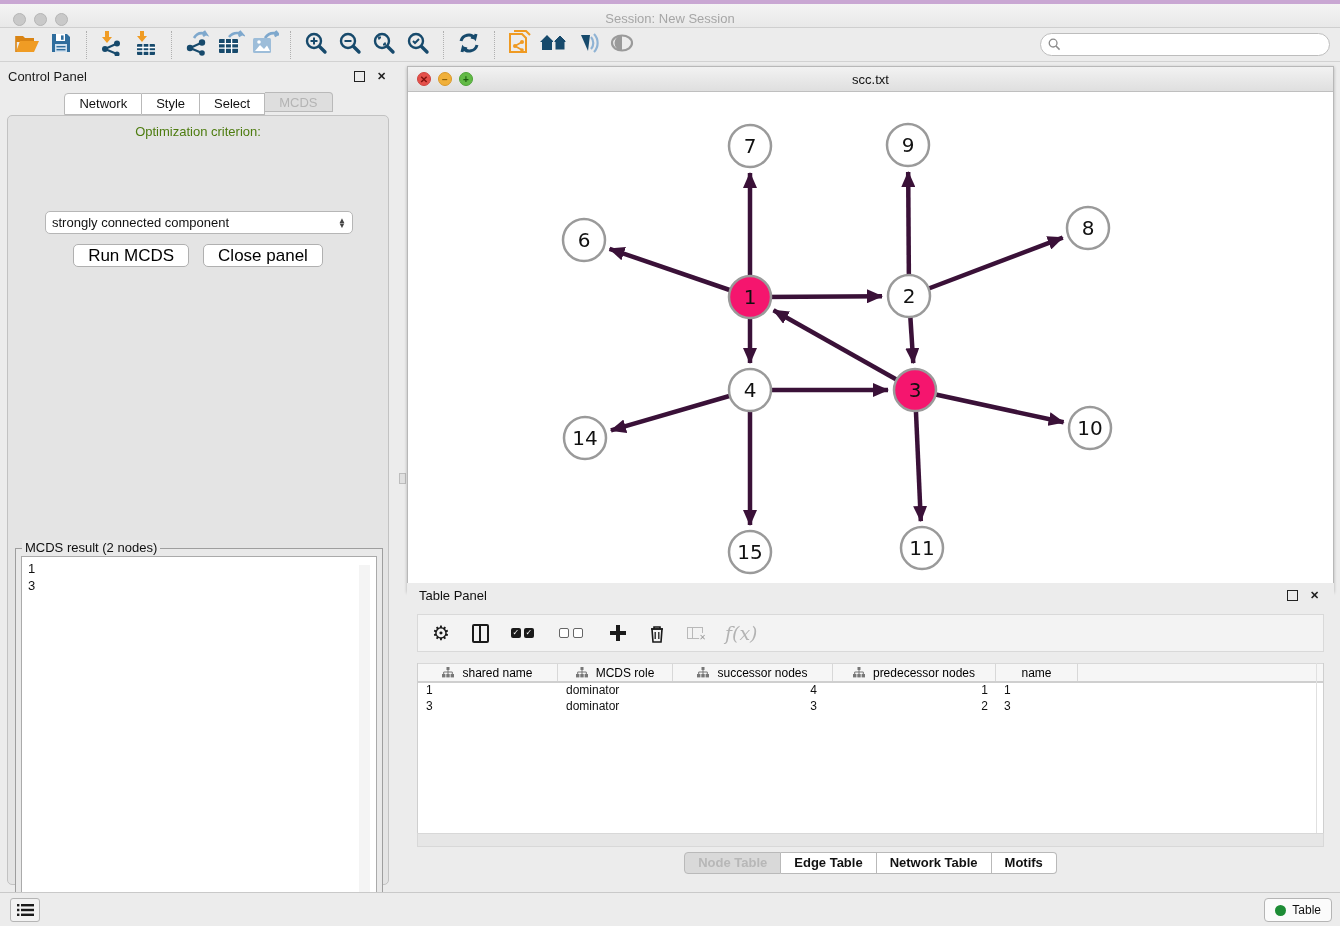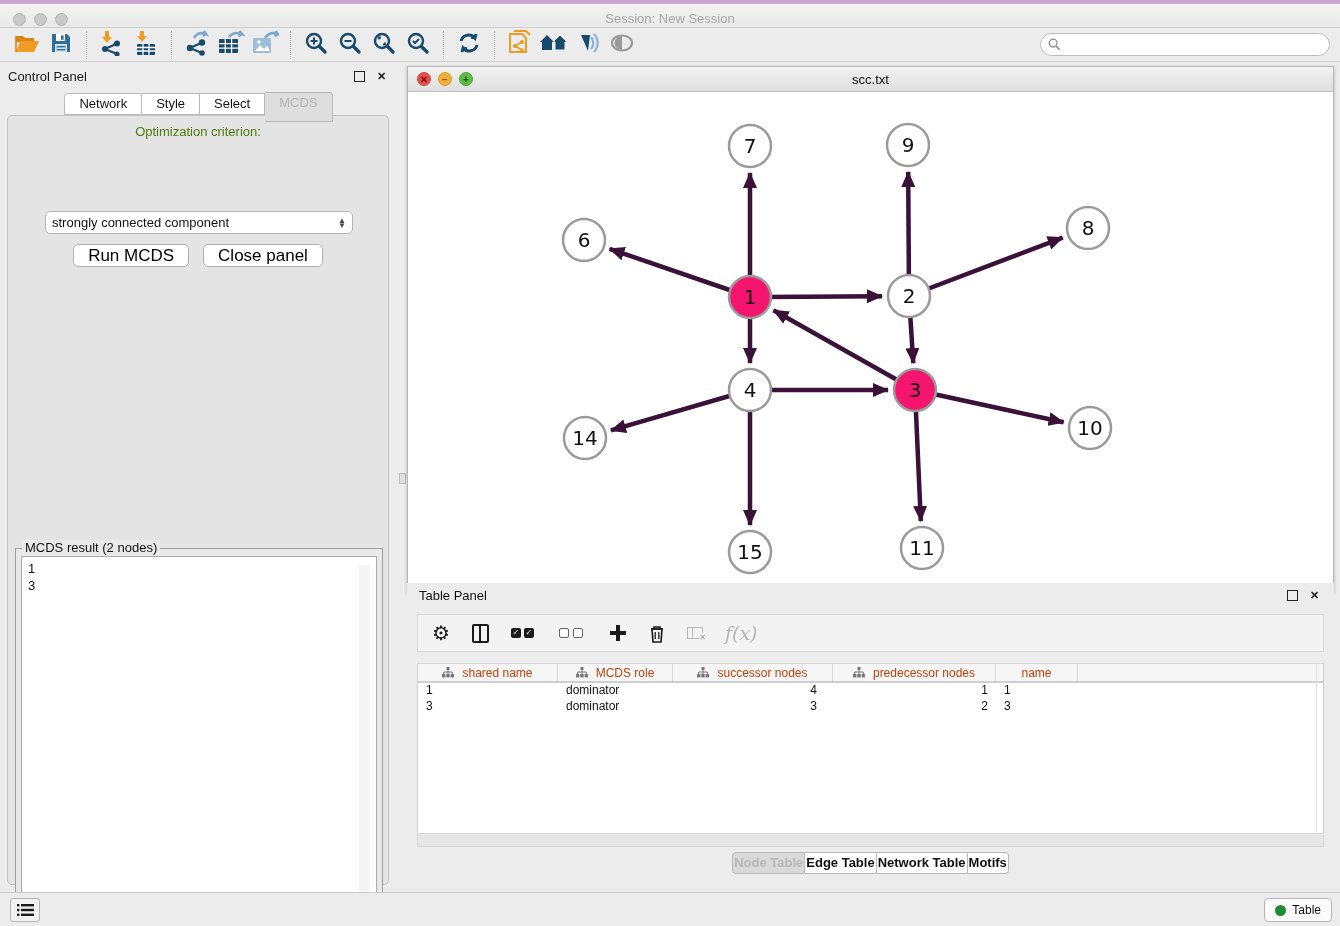--- a/index.html
+++ b/index.html
@@ -25,21 +25,21 @@
 
   
   .control-panel { position:absolute; left:0; top:63px; width:397px; height:828px; background:#ececec; }
   .panel-head { height:26px; display:flex; align-items:center; padding:0 8px; }
   .panel-head .title { flex:1; font-size:13px; color:#1a1a1a; }
   .wbtn { width:15px; height:15px; margin-left:7px; display:flex; align-items:center; justify-content:center; font-size:11px; color:#222; }
   .float-box { width:11px; height:11px; border:1.5px solid #222; }
   .cp-tabs { display:flex; justify-content:center; margin-top:4px; position:relative; z-index:2; }
   .cp-tab { height:22px; line-height:20px; padding:0 14px; background:#fff; border:1px solid #b9b9b9; border-left-width:0; font-size:13px; }
   .cp-tab:first-child { border-left-width:1px; border-radius:4px 0 0 0; }
-  .cp-tab.sel { background:#dedede; color:#b4b4b4; border-radius:0 4px 0 0; position:relative; top:-1px; height:30px; }
+  .cp-tab.sel { background:#dedede; color:#b4b4b4; border-radius:0 4px 0 0; position:relative; top:-1px; height:20px; }
   .cp-inner { position:absolute; left:7px; top:52px; width:382px; height:770px; background:#e4e4e4;
     border:1px solid #c2c2c2; border-radius:5px; }
   .opt-label { text-align:center; margin-top:8px; font-size:13px; color:#4d7c0f; }
   .dropdown { position:absolute; left:37px; top:95px; width:308px; height:23px; background:#fff; border:1px solid #b6b6b6;
     border-radius:5px; display:flex; align-items:center; padding:0 6px; font-size:13px; }
   .dropdown .val { flex:1; }
   .stepper { display:flex; flex-direction:column; align-items:center; line-height:5px; font-size:8px; color:#444; }
   .btn { background:#fff; border:1px solid #b0b0b0; border-radius:5px; height:23px; padding:0 14px; font-size:17px;
     font-family:"Liberation Sans",sans-serif; }
   .btn-row { position:absolute; left:0; top:128px; width:100%; display:flex; justify-content:center; gap:14px; }
@@ -74,31 +74,31 @@
   .cols-icon { width:17px; height:19px; border:2.5px solid #1a1a1a; border-radius:2px; position:relative; }
   .cols-icon:before { content:""; position:absolute; left:5px; top:0; bottom:0; width:2.5px; background:#1a1a1a; }
   .ck { width:10px; height:10px; border-radius:2px; background:#1a1a1a; color:#fff; font-size:8px; line-height:10px; text-align:center; margin-right:3px; }
   .unck { width:10px; height:10px; border-radius:2px; border:1.5px solid #666; background:#fff; margin-right:4px; }
   .grid-x { width:16px; height:12px; border:1.5px solid #b9b9b9; position:relative; }
   .grid-x:before { content:""; position:absolute; left:4px; top:0; bottom:0; width:1.5px; background:#b9b9b9; }
   .grid-x:after { content:"✕"; position:absolute; right:-4px; bottom:-4px; font-size:8px; color:#9a9a9a; background:#f3f3f3; border-radius:50%; }
 
   .tbl { position:absolute; left:10px; top:80px; width:907px; height:170px; background:#fff; border-left:1px solid #cfcfcf; border-right:1px solid #cfcfcf; }
   .tbl-header { display:flex; height:20px; background:#f6f6f6; border-top:1px solid #d8d8d8; border-bottom:2px solid #cfcfcf; }
-  .th { display:flex; align-items:center; justify-content:center; gap:8px; font-size:12px; color:#c2410c;
+  .th { display:flex; align-items:center; justify-content:center; gap:8px; font-size:12px; color:#000000;
     border-right:1px solid #d8d8d8; position:relative; }
   .tbl-row { display:flex; height:16px; font-size:12px; }
   .td { padding:0 8px; white-space:nowrap; overflow:hidden; }
   .num-r { text-align:right; }
   .tree-ic { width:12px; height:11px; flex:0 0 auto; }
   .tp-scroll { position:absolute; right:0; top:0; width:7px; height:100%; border-left:1px solid #e0e0e0; }
   .tp-bottomstrip { position:absolute; left:10px; top:250px; width:907px; height:14px; background:#e6e6e6; border:1px solid #d8d8d8; }
 
   .tp-tabs { position:absolute; left:0; top:269px; width:100%; display:flex; justify-content:center; }
-  .tp-tab { height:22px; line-height:20px; padding:0 1px; background:#fff; border:1px solid #b9b9b9; border-left-width:0;
+  .tp-tab { height:22px; line-height:20px; padding:0 13px; background:#fff; border:1px solid #b9b9b9; border-left-width:0;
     font-size:13px; font-weight:bold; color:#111; }
   .tp-tab:first-child { border-left-width:1px; border-radius:4px 0 0 4px; }
   .tp-tab:last-child { border-radius:0 4px 4px 0; }
   .tp-tab.sel { background:#d9d9d9; color:#b7b7b7; }
 
   
   .statusbar { position:absolute; left:0; top:892px; width:1340px; height:34px; background:#ececec; border-top:1px solid #c9c9c9; }
   .list-btn { position:absolute; left:10px; top:5px; width:30px; height:24px; background:#f2f2f2; border:1px solid #b5b5b5; border-radius:3px;
     display:flex; align-items:center; justify-content:center; }
   .memory-btn { position:absolute; right:8px; top:5px; height:24px; background:#fbfbfb; border:1px solid #b5b5b5; border-radius:4px;

